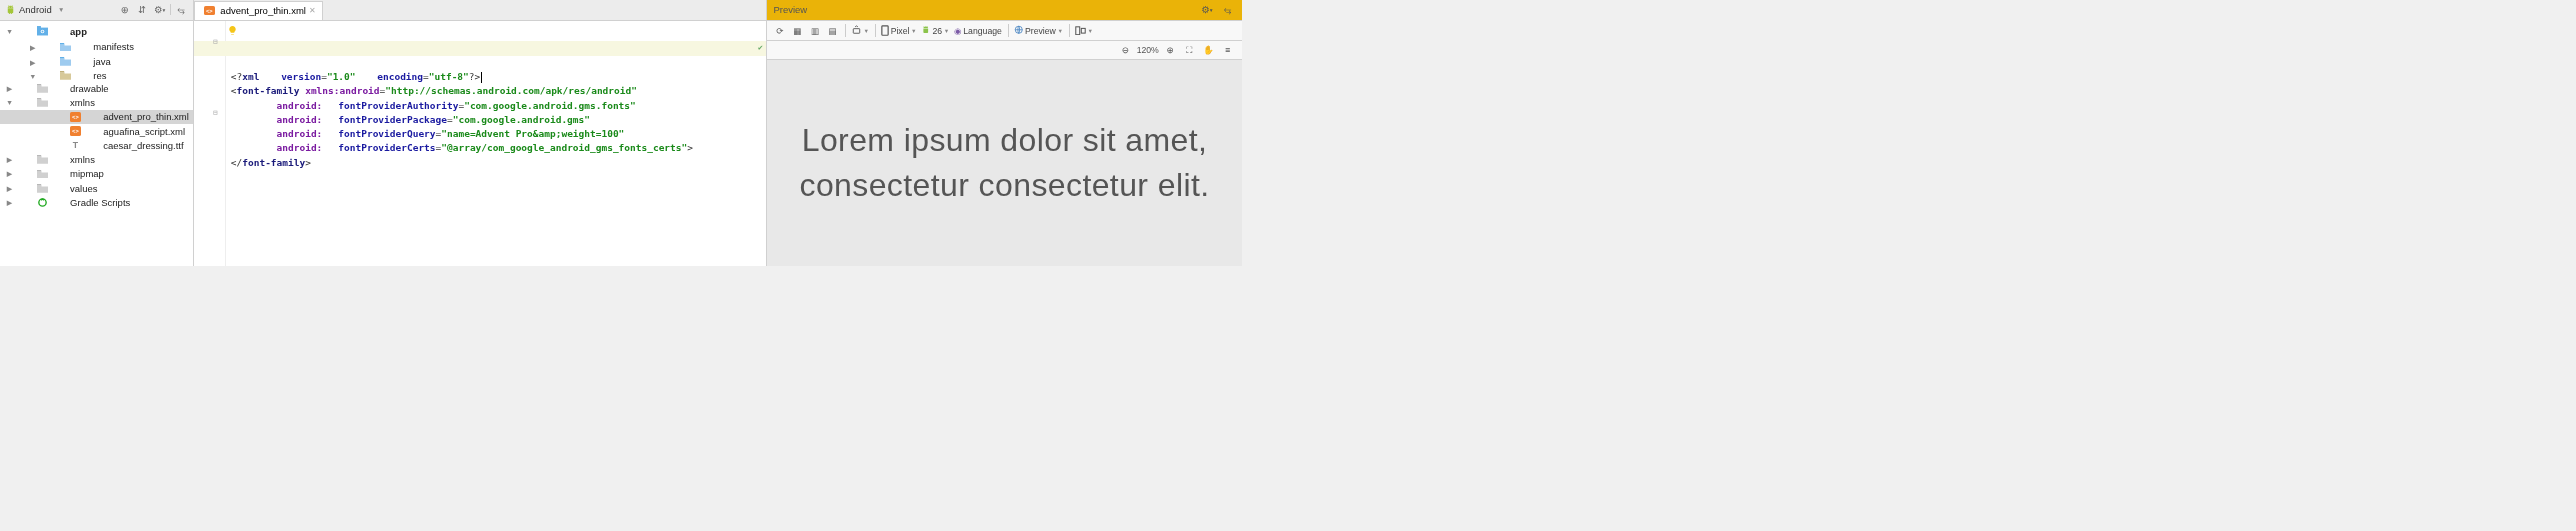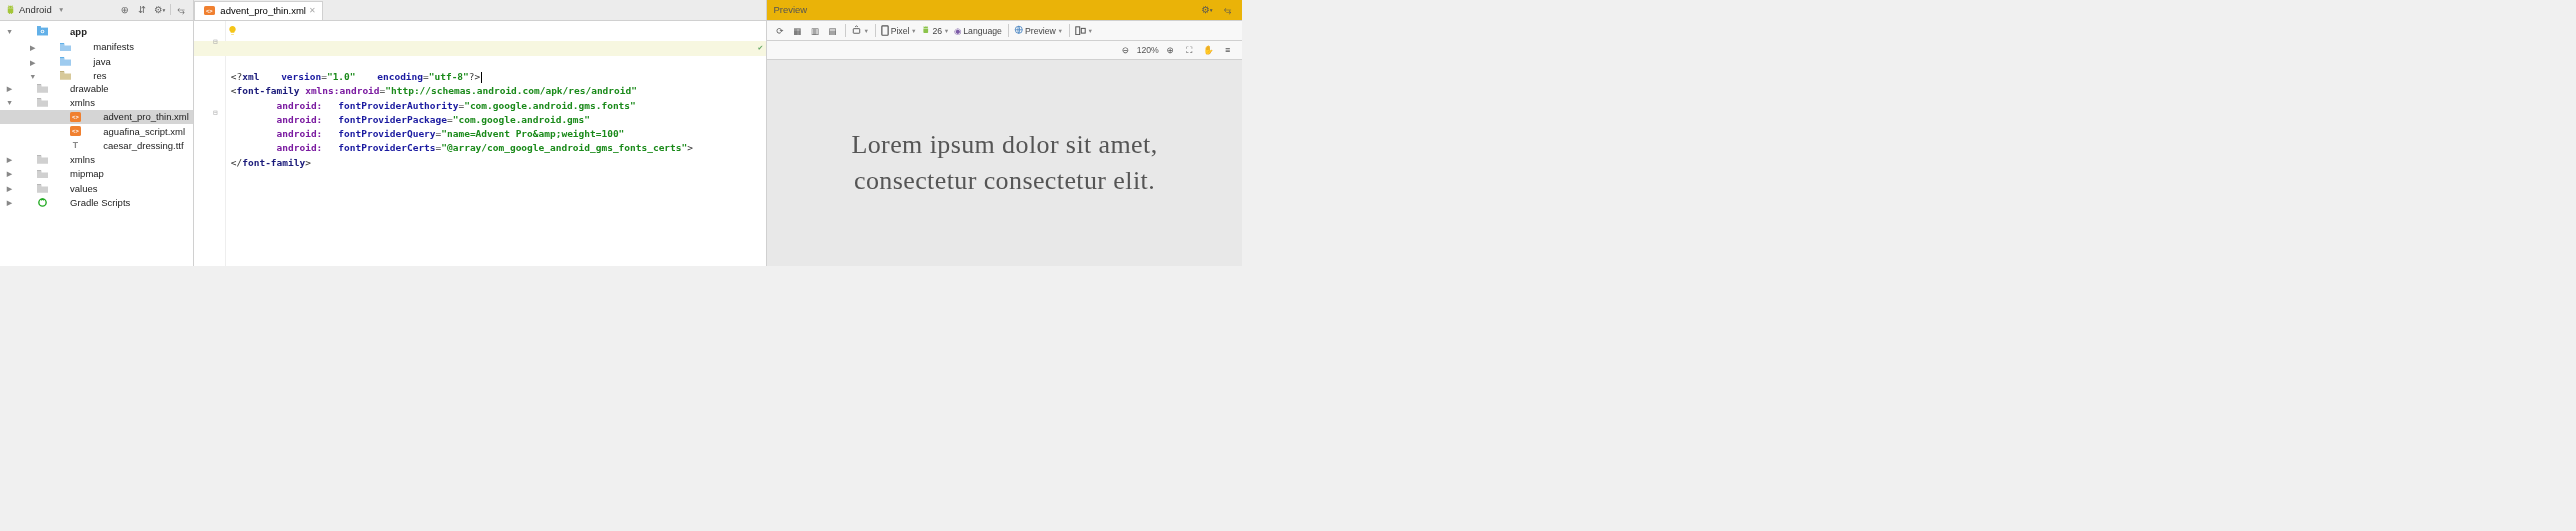--- a/index.html
+++ b/index.html
@@ -160,22 +160,22 @@
 .preview-zoom {
   height: 19px; display: flex; align-items: center; justify-content: flex-end;
   gap: 3.2px; padding: 0 6.4px; font-size: 8.7px; color: #555;
   border-bottom: 0.8px solid #d0d0d0; background:#f8f8f8;
 }
 .preview-canvas {
   flex:1; background: #e8e8e8; display:flex; align-items:center;
   justify-content:center; padding: 16px;
 }
 .lorem {
-  font-family: Liberation Serif, serif;
-  font-weight: 100; font-size: 26px; color: #555;
+  font-family: Liberation Sans, sans-serif;
+  font-weight: 100; font-size: 32px; color: #555;
   text-align: center; line-height: 1.4; letter-spacing: 0.4px;
 }
 </style>
 </head>
 <body>
 
 <div class="sidebar">
   <div class="sidebar-header">
     <span class="android-icon">
       <svg width="11" height="11" viewBox="0 0 24 24" fill="#a4c639">

